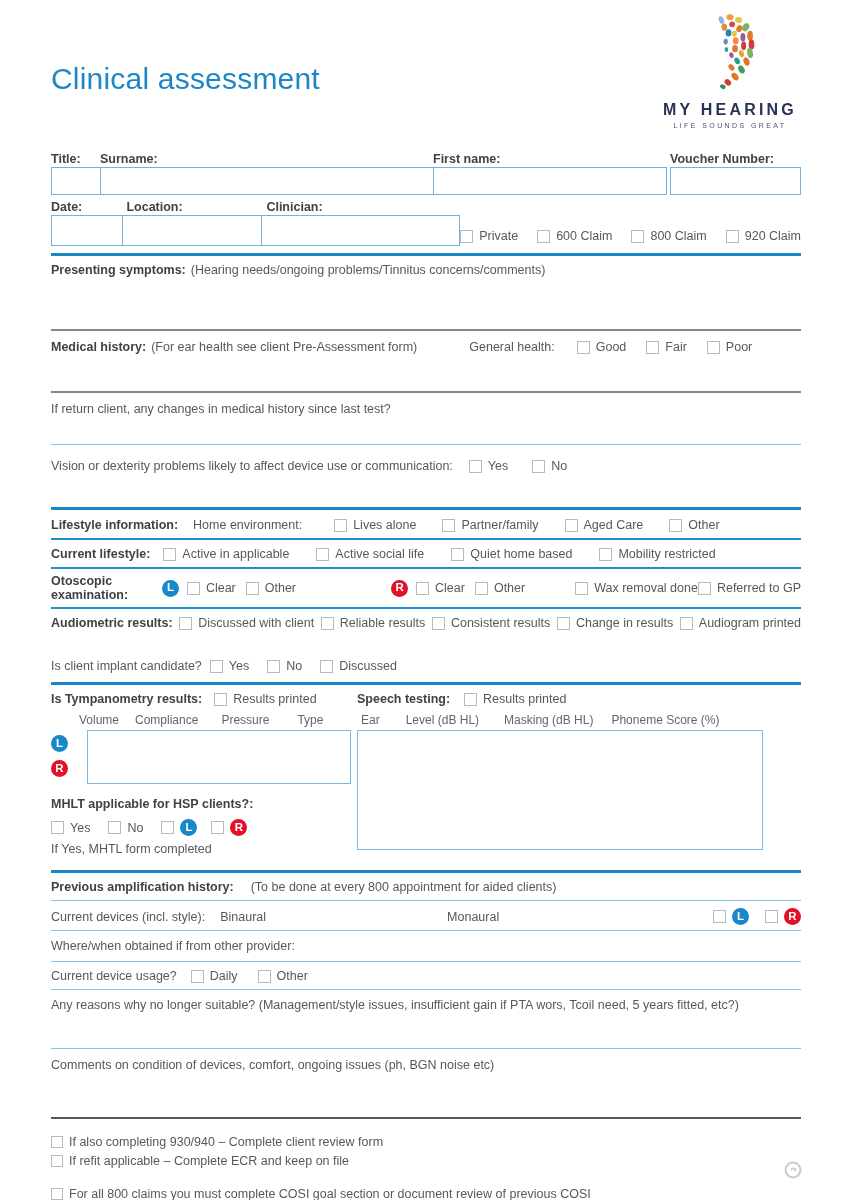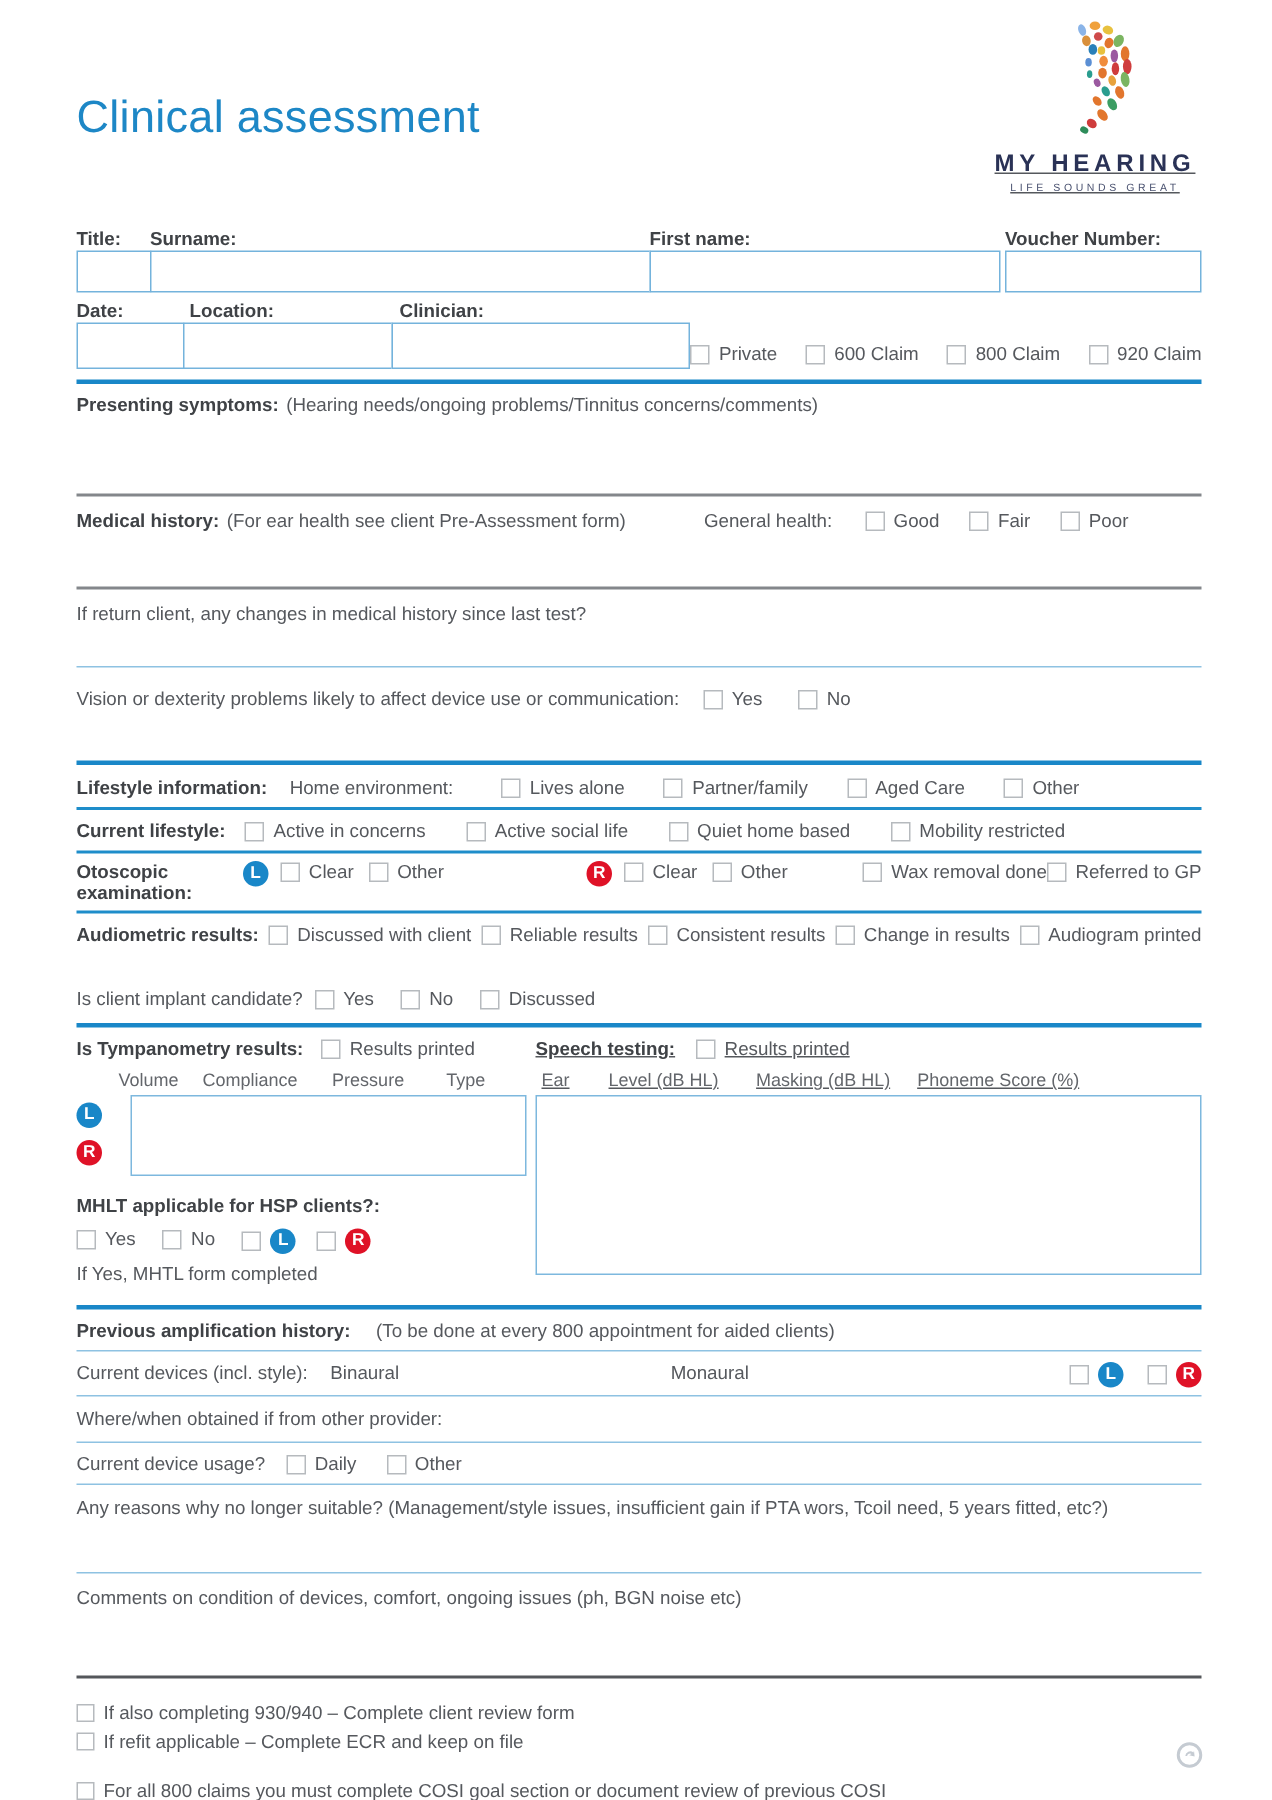--- a/index.html
+++ b/index.html
@@ -7,50 +7,50 @@
   .page {
     position:relative; width:848px; height:1200px; background:#ffffff;
     font-family:"Liberation Sans", sans-serif; font-size:12.5px; color:#55585d;
     overflow:hidden;
   }
   .content { position:absolute; left:51px; top:0; width:750px; }
 
   
   .hdr { position:relative; height:152px; }
   .title { position:absolute; left:0; top:62px; font-size:30px; font-weight:400; color:#1d87c6; letter-spacing:0.2px; }
-  .logo { position:absolute; right:-4px; top:10px; width:150px; text-align:center;text-decoration:underline; }
+  .logo { position:absolute; right:-4px; top:10px; width:150px; text-align:center; }
   .logo-name { font-size:16px; font-weight:bold; letter-spacing:3.2px; color:#2a3256; margin-top:2px; white-space:nowrap; }
   .logo-tag  { font-size:7px; letter-spacing:2.4px; color:#4a5270; margin-top:3px; white-space:nowrap; }
 
   
   .frow { display:flex; }
   .fcell .flabel { font-weight:bold; color:#3f4246; height:15px; font-size:12.5px; }
   .ibox { border:1px solid #74b3dc; background:#fff; height:28px; }
   .ibox2 { border:1px solid #74b3dc; background:#fff; height:31px; }
 
   
   .hr-thick { border:none; border-top:3px solid #1987c8; }
   .hr-blue2 { border:none; border-top:2px solid #1e8dca; }
   .hr-blue1 { border:none; border-top:1.5px solid #8ec2e2; }
   .hr-gray  { border:none; border-top:2px solid #84878b; }
   .hr-dark  { border:none; border-top:2px solid #54575b; }
 
-  .row { display:flex; align-items:flex-start; }
+  .row { display:flex; align-items:center; }
   .b { font-weight:bold; color:#3f4246; }
   .opt { display:inline-flex; align-items:center; gap:6px; white-space:nowrap; }
   .cb { width:13px; height:13px; border:1px solid #b6babe; background:#fff; flex:none; display:inline-block; }
   .cb.sm { width:12px; height:12px; }
   .ear { width:17px; height:17px; border-radius:50%; color:#fff; font-weight:bold; font-size:11.5px;
          display:inline-flex; align-items:center; justify-content:center; flex:none; line-height:1; }
   .ear.l { background:#1987c8; }
   .ear.r { background:#df1227; }
 
   .twocol { display:flex; margin-top:7px; }
   .col-left { width:300px; flex:none; }
-  .col-right { width:444px; flex:none; margin-left:6px;text-decoration:underline; }
+  .col-right { width:406px; flex:none; margin-left:6px; }
   .colhead { color:#63666b; font-size:12px; }
   .bigbox { border:1px solid #7db8de; background:#fff; }
 
   .rot-icon { position:absolute; left:783px; top:1160px; width:20px; height:20px; }
 </style>
 </head>
 <body>
 
 <div class="page">
   <div class="content">
@@ -214,21 +214,21 @@
         <span>Other</span>
       </label>
     </div>
 
     <hr class="hr-blue2" style="margin-top:6px">
 
     <div class="row" style="margin-top:7px">
       <span class="b">Current lifestyle:</span>
       <label class="opt" style="margin-left:13px">
         <span class="cb"></span>
-        <span>Active in concerns</span>
+        <span>Active in applicable</span>
       </label>
       <label class="opt" style="margin-left:27px">
         <span class="cb"></span>
         <span>Active social life</span>
       </label>
       <label class="opt" style="margin-left:27px">
         <span class="cb"></span>
         <span>Quiet home based</span>
       </label>
       <label class="opt" style="margin-left:27px">

